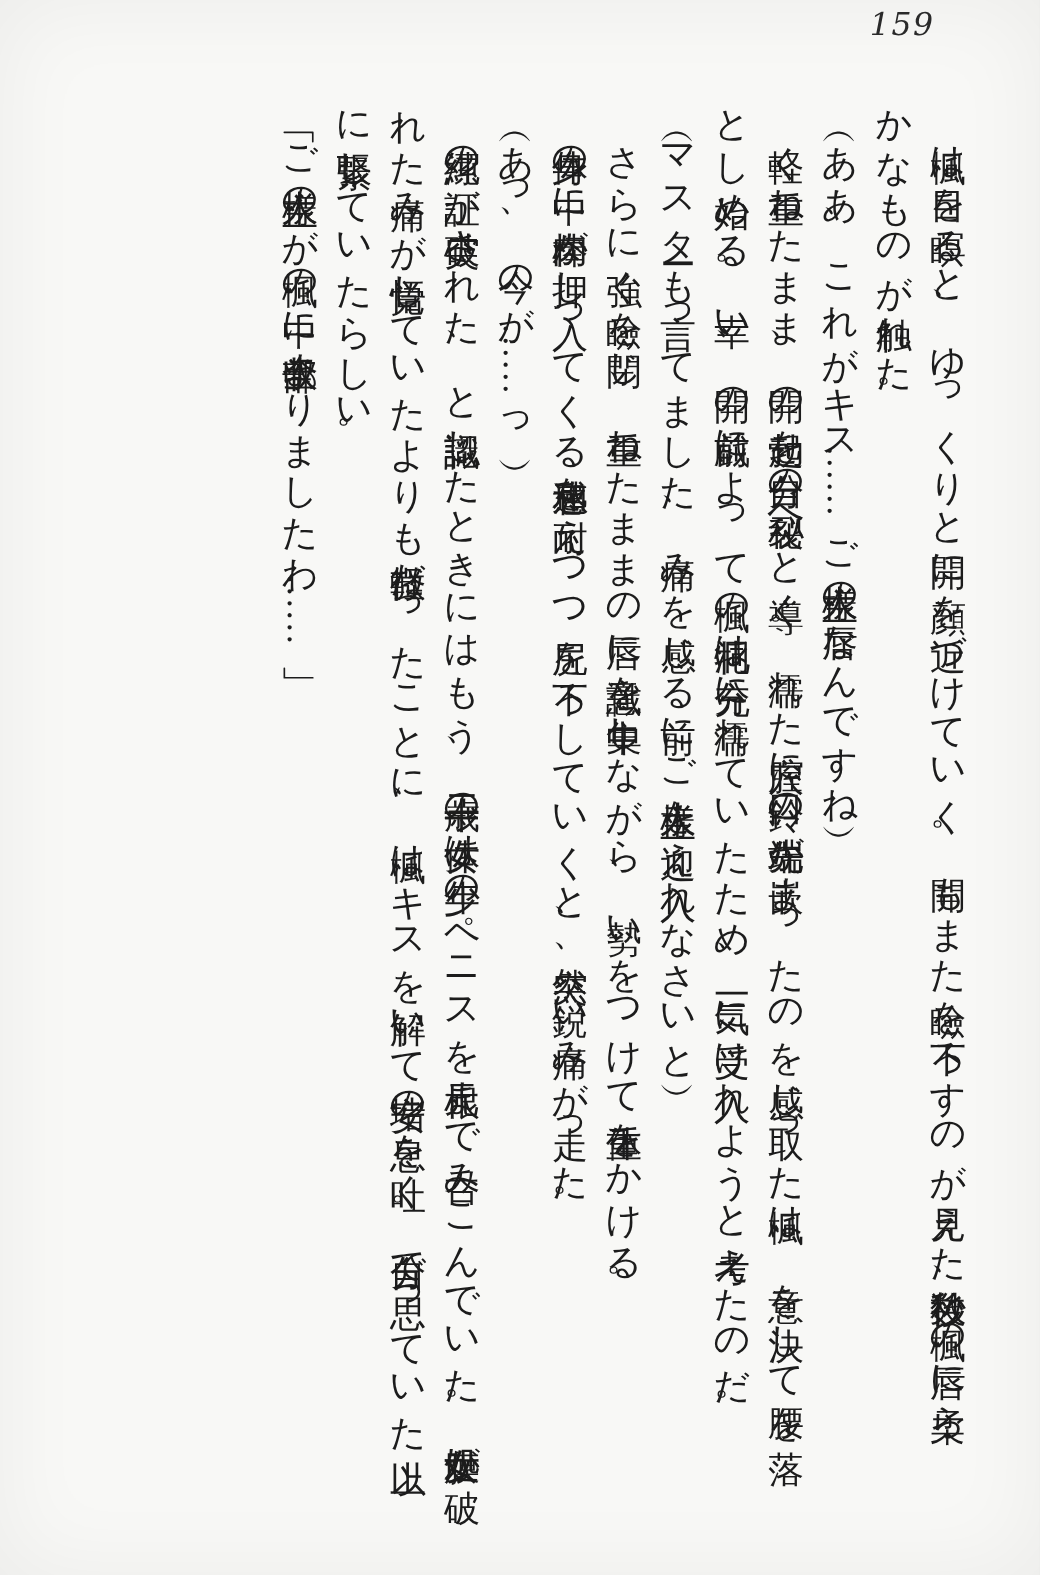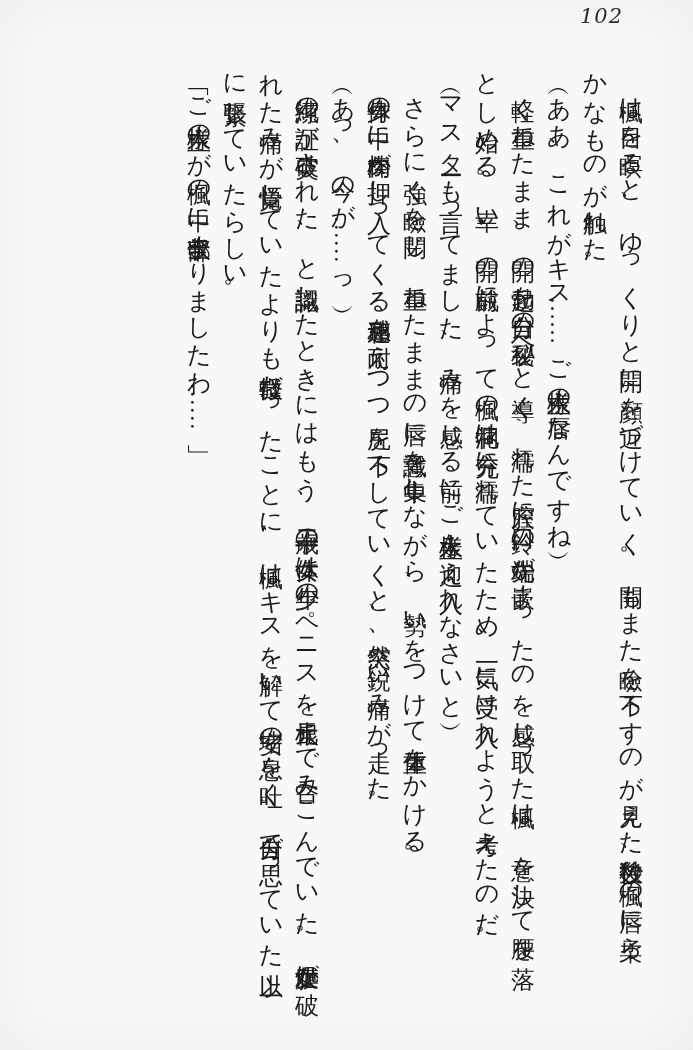--- a/index.html
+++ b/index.html
@@ -46,21 +46,21 @@
   .para {
     margin: 0;
     padding: 0;
     text-indent: 1em;
   }
 </style>
 </head>
 <body>
 
 <div class="page">
-  <div class="page-number">102</div>
+  <div class="page-number">159</div>
 
   <main class="text-block">
     <p class="para">楓は目を瞑ると、ゆっくりと開に顔を近づけていく。開もまた瞼を下ろすのが見えた数秒後、楓の唇に柔らかなものが触れた。</p>
     <p class="para">（ああ、これがキス……ご主人様の唇なんですね）</p>
     <p class="para">軽く重ねたまま、開の勃起を自分の秘裂へと導く。濡れた膣穴に鈴口の先端が嵌まったのを感じ取った楓は、意を決して腰を落とし始める。幸い、開の前戯によって楓の牝洞は充分に濡れていたため、一気に受け入れようと考えたのだ。</p>
     <p class="para">（マスターも言ってました、痛みを感じる前にご主人様を迎え入れなさいと）</p>
     <p class="para">さらに強く瞼を閉じ、重ねたままの唇に意識を集中しながら、勢いをつけて体重をかける。</p>
     <p class="para">身体の中に肉棒が押し入ってくる違和感を耐えつつ尻を下ろしていくと、突然、鋭い痛みが走った。</p>
     <p class="para">（あっ、今のが……っ）</p>
     <p class="para">純潔の証が突破された、と認識したときにはもう、二十二歳の女体は少年のペニスを根元まで呑みこんでいた。処女膜が破れた痛みが覚悟していたよりも軽微だったことに、楓はキスを解いて安堵の息を吐く。自分で思っていた以上に緊張していたらしい。</p>

